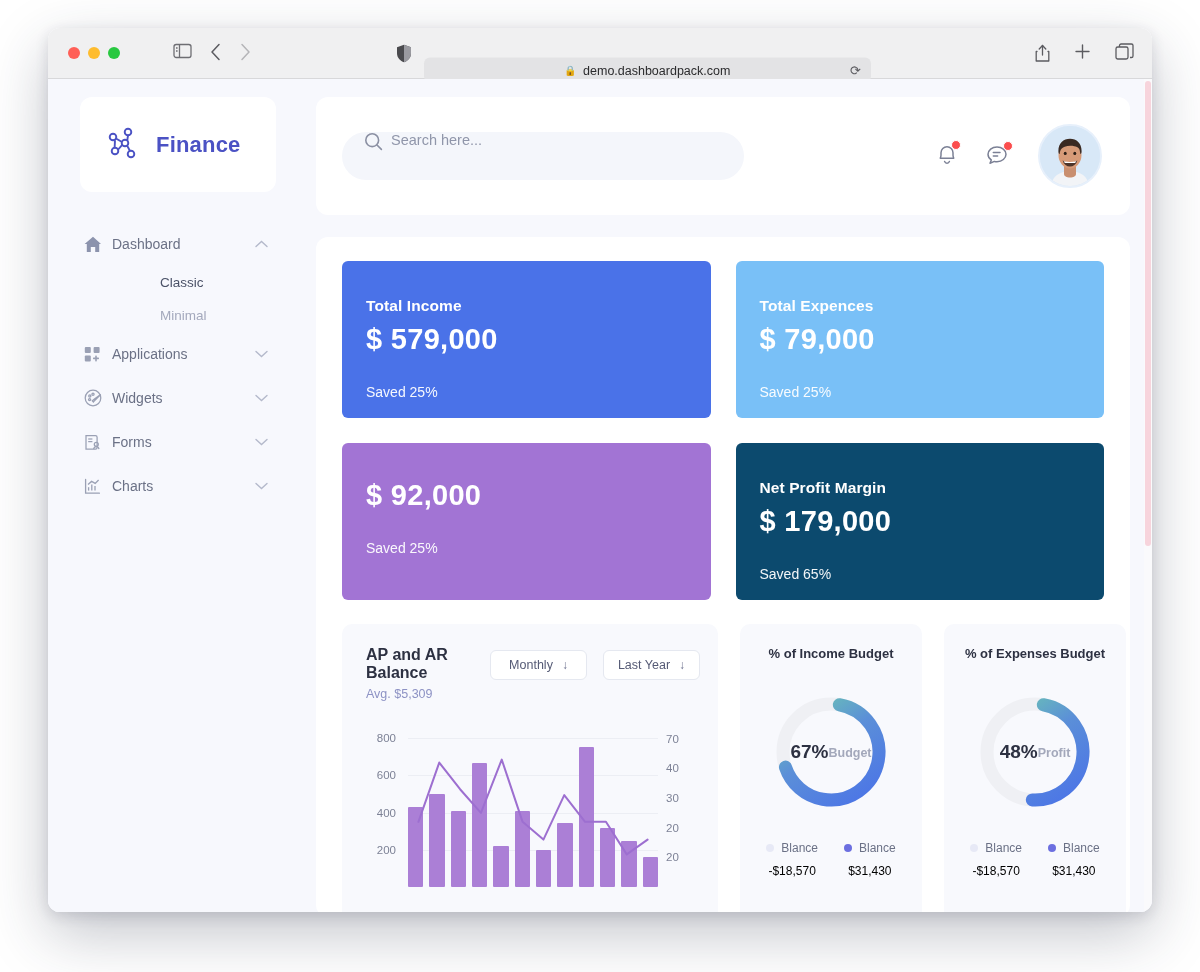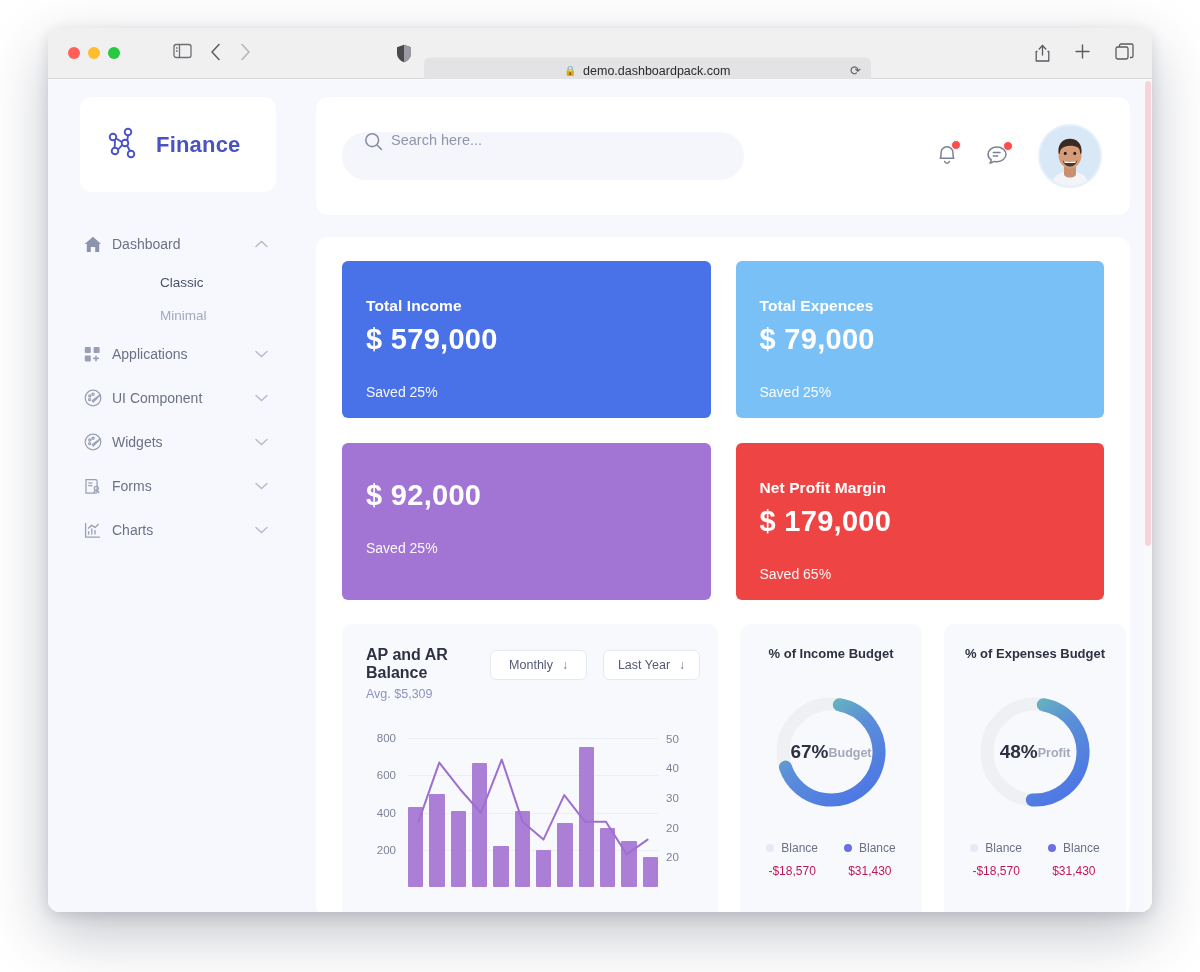--- a/index.html
+++ b/index.html
@@ -225,21 +225,21 @@
   .donut-center {
     position: absolute; inset: 0; display: flex; flex-direction: row;
     align-items: center; justify-content: center;
   }
   .donut-pct { font-size: 19px; font-weight: 700; color: #2d3142; }
   .donut-lbl { font-size: 12.5px; font-weight: 700; color: #a3a8bb; margin-top: 2px; }
   .legend { display: flex; justify-content: center; gap: 26px; margin-top: 30px; }
   .leg { text-align: center; }
   .leg-top { display: flex; align-items: center; gap: 7px; font-size: 12px; color: #6b7186; }
   .leg-dot { width: 8px; height: 8px; border-radius: 50%; }
-  .leg-val { font-size: 12px; color: #be185d; margin-top: 9px; }
+  .leg-val { font-size: 12px; color: #000000; margin-top: 9px; }
 
   
   .scrollbar-track {
     position: absolute; right: 0; top: 0; width: 8px; height: 833px;
     background: #fafafc;
   }
   .scrollbar-thumb {
     position: absolute; right: 1px; top: 2px; width: 6px; height: 465px;
     background: #f7d4dc; border-radius: 3px;
   }
@@ -369,37 +369,20 @@
             </svg>
           </span>
           <span class="lbl">Applications</span>
           <span class="chev">
             <svg width="13" height="8" viewBox="0 0 13 8" fill="none" stroke="#b4b9cb" stroke-width="1.4" stroke-linecap="round">
                 <polyline points="1,1.5 6.5,6.5 12,1.5"></polyline>
               </svg>
           </span>
         </div>
 
-        <div class="nav-item">
-          <span class="ico">
-            <svg width="18" height="18" viewBox="0 0 18 18" fill="none" stroke="#9aa0b4" stroke-width="1.25">
-              <circle cx="9" cy="9" r="7.8"></circle>
-                <circle cx="5.8" cy="7" r="1.1"></circle>
-                <circle cx="9" cy="5.3" r="1.1"></circle>
-                <circle cx="5.6" cy="10.6" r="1.1"></circle>
-              <path d="M16.6 5.5 11 11.2 9.4 13l-1.1-1.1 1.8-1.6Z"></path>
-            </svg>
-          </span>
-          <span class="lbl">UI Component</span>
-          <span class="chev">
-            <svg width="13" height="8" viewBox="0 0 13 8" fill="none" stroke="#b4b9cb" stroke-width="1.4" stroke-linecap="round">
-                <polyline points="1,1.5 6.5,6.5 12,1.5"></polyline>
-              </svg>
-          </span>
-        </div>
 
         <div class="nav-item">
           <span class="ico">
             <svg width="18" height="18" viewBox="0 0 18 18" fill="none" stroke="#9aa0b4" stroke-width="1.25">
               <circle cx="9" cy="9" r="7.8"></circle>
                 <circle cx="5.8" cy="7" r="1.1"></circle>
                 <circle cx="9" cy="5.3" r="1.1"></circle>
                 <circle cx="5.6" cy="10.6" r="1.1"></circle>
               <path d="M16.6 5.5 11 11.2 9.4 13l-1.1-1.1 1.8-1.6Z"></path>
             </svg>
@@ -508,21 +491,21 @@
           </div>
           <div class="stat" style="background:#79c0f7">
             <div class="t">Total Expences</div>
             <div class="v">$ 79,000</div>
             <div class="s">Saved 25%</div>
           </div>
           <div class="stat" style="background:#a274d4">
             <div class="v">$ 92,000</div>
             <div class="s">Saved 25%</div>
           </div>
-          <div class="stat" style="background:#ef4444">
+          <div class="stat" style="background:#0c4a6e">
             <div class="t">Net Profit Margin</div>
             <div class="v">$ 179,000</div>
             <div class="s">Saved 65%</div>
           </div>
         </div>
 
         <div class="panels">
 
           <div class="panel panel-bal">
             <div class="bal-head">
@@ -547,21 +530,21 @@
                   <div class="tick" style="top: 122.791px;">200</div>
                   <div class="tick" style="top: 85.5814px;">400</div>
                   <div class="tick" style="top: 48.3721px;">600</div>
                   <div class="tick" style="top: 11.1628px;">800</div>
                 </div>
               <div class="y2axis" id="yright">
                   <div class="tick" style="top: 130.37px;">20</div>
                   <div class="tick" style="top: 100.741px;">20</div>
                   <div class="tick" style="top: 71.1111px;">30</div>
                   <div class="tick" style="top: 41.4815px;">40</div>
-                  <div class="tick" style="top: 11.8519px;">50</div>
+                  <div class="tick" style="top: 11.8519px;">70</div>
                 </div>
               <div class="plot">
                 <div id="gridlines">
                     <div class="grid-line" style="top: 122.791px;"></div>
                     <div class="grid-line" style="top: 85.5814px;"></div>
                     <div class="grid-line" style="top: 48.3721px;"></div>
                     <div class="grid-line" style="top: 11.1628px;"></div>
                   </div>
                 <div class="bars" id="bars">
                     <div class="bar" style="height: 80px; background: rgb(171, 127, 214);"></div>

